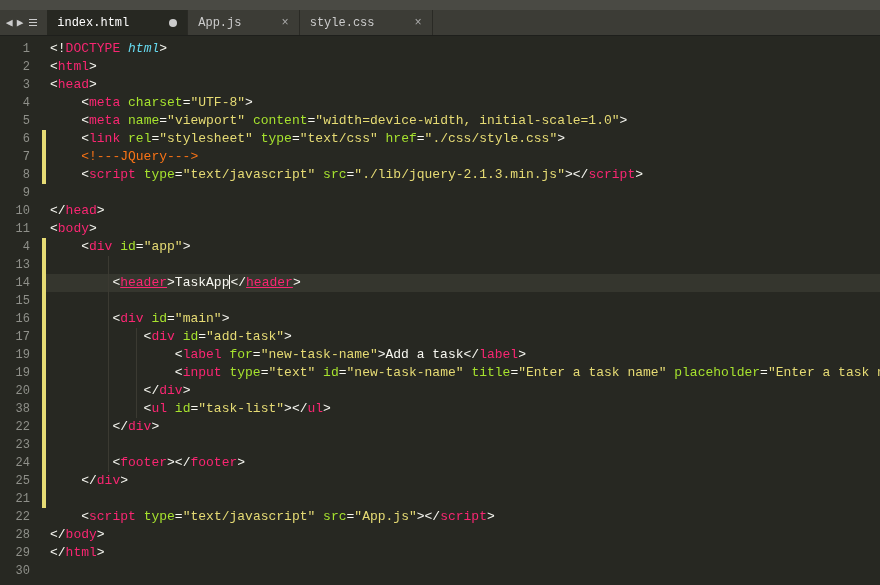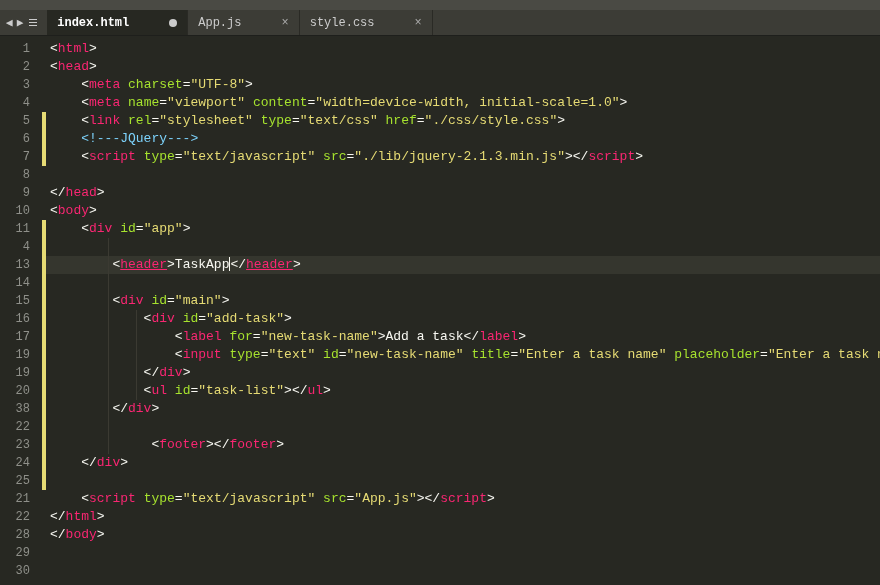--- a/index.html
+++ b/index.html
@@ -49,21 +49,20 @@
     gap: 40px;
     color: #ccc;
     font-size: 12px;
     border-right: 1px solid #2a2a25;
     cursor: pointer;
     position: relative;
   }
   .tab.active {
     background: #272822;
     color: #fff;
-    font-weight: bold;
   }
   .tab .close {
     color: #aaa;
     font-size: 12px;
     cursor: pointer;
     line-height: 1;
   }
   .tab .dirty-dot {
     width: 8px; height: 8px; border-radius: 50%; background: #ccc;
   }
@@ -119,21 +118,21 @@
     height: 18px;
     background: #e6db74;
   }
   .punc  { color: #f8f8f2; }
   .tag   { color: #f92672; }
   .attr  { color: #a6e22e; }
   .str   { color: #e6db74; }
   .txt   { color: #f8f8f2; }
   .doct  { color: #f92672; }
   .docn  { color: #66d9ef; font-style: italic; }
-  .cmt   { color: #7dd3fc; }
+  .cmt   { color: #f97316; }
   .caret {
     display: inline-block;
     width: 1px; height: 14px;
     background: #f8f8f0;
     vertical-align: middle;
     margin-top: -2px;
   }
 </style>
 </head>
 <body>
@@ -193,20 +192,21 @@
       <div class="ln">23</div>
       <div class="ln">24</div>
       <div class="ln">25</div>
       <div class="ln">21</div>
       <div class="ln">22</div>
       <div class="ln">28</div>
       <div class="ln">29</div>
       <div class="ln">30</div>
     </div>
   <div class="code" id="code">
+      <div class="line"><span class="line-content" style="padding-left: 8px;"><span class="punc">&lt;!</span><span class="doct">DOCTYPE</span><span class="punc"> </span><span class="docn">html</span><span class="punc">&gt;</span></span></div>
       <div class="line"><span class="line-content" style="padding-left: 8px;"><span class="punc">&lt;</span><span class="tag">html</span><span class="punc">&gt;</span></span></div>
       <div class="line"><span class="line-content" style="padding-left: 8px;"><span class="punc">&lt;</span><span class="tag">head</span><span class="punc">&gt;</span></span></div>
       <div class="line"><span class="line-content" style="padding-left: 8px;"><span class="punc">    &lt;</span><span class="tag">meta</span><span class="punc"> </span><span class="attr">charset</span><span class="punc">=</span><span class="str">"UTF-8"</span><span class="punc">&gt;</span></span></div>
       <div class="line"><span class="line-content" style="padding-left: 8px;"><span class="punc">    &lt;</span><span class="tag">meta</span><span class="punc"> </span><span class="attr">name</span><span class="punc">=</span><span class="str">"viewport"</span><span class="punc"> </span><span class="attr">content</span><span class="punc">=</span><span class="str">"width=device-width, initial-scale=1.0"</span><span class="punc">&gt;</span></span></div>
       <div class="line"><div class="mark-strip" style="top: 0px;"></div><span class="line-content" style="padding-left: 8px;"><span class="punc">    &lt;</span><span class="tag">link</span><span class="punc"> </span><span class="attr">rel</span><span class="punc">=</span><span class="str">"stylesheet"</span><span class="punc"> </span><span class="attr">type</span><span class="punc">=</span><span class="str">"text/css"</span><span class="punc"> </span><span class="attr">href</span><span class="punc">=</span><span class="str">"./css/style.css"</span><span class="punc">&gt;</span></span></div>
       <div class="line"><div class="mark-strip" style="top: 0px;"></div><span class="line-content" style="padding-left: 8px;"><span class="cmt">    &lt;!---JQuery---&gt;</span></span></div>
       <div class="line"><div class="mark-strip" style="top: 0px;"></div><span class="line-content" style="padding-left: 8px;"><span class="punc">    &lt;</span><span class="tag">script</span><span class="punc"> </span><span class="attr">type</span><span class="punc">=</span><span class="str">"text/javascript"</span><span class="punc"> </span><span class="attr">src</span><span class="punc">=</span><span class="str">"./lib/jquery-2.1.3.min.js"</span><span class="punc">&gt;&lt;/</span><span class="tag">script</span><span class="punc">&gt;</span></span></div>
       <div class="line"><span class="line-content" style="padding-left: 8px;"></span></div>
       <div class="line"><span class="line-content" style="padding-left: 8px;"><span class="punc">&lt;/</span><span class="tag">head</span><span class="punc">&gt;</span></span></div>
       <div class="line"><span class="line-content" style="padding-left: 8px;"><span class="punc">&lt;</span><span class="tag">body</span><span class="punc">&gt;</span></span></div>
@@ -215,20 +215,20 @@
       <div class="line"><div class="hl-bar"></div><div class="mark-strip" style="top: 0px;"></div><div class="indent-guide" style="left: 65.6px;"></div><span class="line-content" style="padding-left: 8px;"><span class="punc">        &lt;</span><span class="tag" style="text-decoration: underline;">header</span><span class="punc">&gt;</span><span class="txt">TaskApp</span><span class="caret"></span><span class="punc">&lt;/</span><span class="tag" style="text-decoration: underline;">header</span><span class="punc">&gt;</span></span></div>
       <div class="line"><div class="mark-strip" style="top: 0px;"></div><div class="indent-guide" style="left: 65.6px;"></div><span class="line-content" style="padding-left: 8px;"></span></div>
       <div class="line"><div class="mark-strip" style="top: 0px;"></div><div class="indent-guide" style="left: 65.6px;"></div><span class="line-content" style="padding-left: 8px;"><span class="punc">        &lt;</span><span class="tag">div</span><span class="punc"> </span><span class="attr">id</span><span class="punc">=</span><span class="str">"main"</span><span class="punc">&gt;</span></span></div>
       <div class="line"><div class="mark-strip" style="top: 0px;"></div><div class="indent-guide" style="left: 65.6px;"></div><div class="indent-guide" style="left: 94.4px;"></div><span class="line-content" style="padding-left: 8px;"><span class="punc">            &lt;</span><span class="tag">div</span><span class="punc"> </span><span class="attr">id</span><span class="punc">=</span><span class="str">"add-task"</span><span class="punc">&gt;</span></span></div>
       <div class="line"><div class="mark-strip" style="top: 0px;"></div><div class="indent-guide" style="left: 65.6px;"></div><div class="indent-guide" style="left: 94.4px;"></div><span class="line-content" style="padding-left: 8px;"><span class="punc">                &lt;</span><span class="tag">label</span><span class="punc"> </span><span class="attr">for</span><span class="punc">=</span><span class="str">"new-task-name"</span><span class="punc">&gt;</span><span class="txt">Add a task</span><span class="punc">&lt;/</span><span class="tag">label</span><span class="punc">&gt;</span></span></div>
       <div class="line"><div class="mark-strip" style="top: 0px;"></div><div class="indent-guide" style="left: 65.6px;"></div><div class="indent-guide" style="left: 94.4px;"></div><span class="line-content" style="padding-left: 8px;"><span class="punc">                &lt;</span><span class="tag">input</span><span class="punc"> </span><span class="attr">type</span><span class="punc">=</span><span class="str">"text"</span><span class="punc"> </span><span class="attr">id</span><span class="punc">=</span><span class="str">"new-task-name"</span><span class="punc"> </span><span class="attr">title</span><span class="punc">=</span><span class="str">"Enter a task name"</span><span class="punc"> </span><span class="attr">placeholder</span><span class="punc">=</span><span class="str">"Enter a task name"</span></span></div>
       <div class="line"><div class="mark-strip" style="top: 0px;"></div><div class="indent-guide" style="left: 65.6px;"></div><div class="indent-guide" style="left: 94.4px;"></div><span class="line-content" style="padding-left: 8px;"><span class="punc">            &lt;/</span><span class="tag">div</span><span class="punc">&gt;</span></span></div>
       <div class="line"><div class="mark-strip" style="top: 0px;"></div><div class="indent-guide" style="left: 65.6px;"></div><div class="indent-guide" style="left: 94.4px;"></div><span class="line-content" style="padding-left: 8px;"><span class="punc">            &lt;</span><span class="tag">ul</span><span class="punc"> </span><span class="attr">id</span><span class="punc">=</span><span class="str">"task-list"</span><span class="punc">&gt;&lt;/</span><span class="tag">ul</span><span class="punc">&gt;</span></span></div>
       <div class="line"><div class="mark-strip" style="top: 0px;"></div><div class="indent-guide" style="left: 65.6px;"></div><span class="line-content" style="padding-left: 8px;"><span class="punc">        &lt;/</span><span class="tag">div</span><span class="punc">&gt;</span></span></div>
       <div class="line"><div class="mark-strip" style="top: 0px;"></div><div class="indent-guide" style="left: 65.6px;"></div><span class="line-content" style="padding-left: 8px;"></span></div>
-      <div class="line"><div class="mark-strip" style="top: 0px;"></div><div class="indent-guide" style="left: 65.6px;"></div><span class="line-content" style="padding-left: 0; margin-left: 47px;"><span class="punc">        &lt;</span><span class="tag">footer</span><span class="punc">&gt;&lt;/</span><span class="tag">footer</span><span class="punc">&gt;</span></span></div>
+      <div class="line"><div class="mark-strip" style="top: 0px;"></div><div class="indent-guide" style="left: 65.6px;"></div><span class="line-content" style="padding-left: 8px;"><span class="punc">        &lt;</span><span class="tag">footer</span><span class="punc">&gt;&lt;/</span><span class="tag">footer</span><span class="punc">&gt;</span></span></div>
       <div class="line"><div class="mark-strip" style="top: 0px;"></div><span class="line-content" style="padding-left: 8px;"><span class="punc">    &lt;/</span><span class="tag">div</span><span class="punc">&gt;</span></span></div>
       <div class="line"><div class="mark-strip" style="top: 0px;"></div><span class="line-content" style="padding-left: 8px;"></span></div>
       <div class="line"><span class="line-content" style="padding-left: 8px;"><span class="punc">    &lt;</span><span class="tag">script</span><span class="punc"> </span><span class="attr">type</span><span class="punc">=</span><span class="str">"text/javascript"</span><span class="punc"> </span><span class="attr">src</span><span class="punc">=</span><span class="str">"App.js"</span><span class="punc">&gt;&lt;/</span><span class="tag">script</span><span class="punc">&gt;</span></span></div>
+      <div class="line"><span class="line-content" style="padding-left: 8px;"><span class="punc">&lt;/</span><span class="tag">body</span><span class="punc">&gt;</span></span></div>
       <div class="line"><span class="line-content" style="padding-left: 8px;"><span class="punc">&lt;/</span><span class="tag">html</span><span class="punc">&gt;</span></span></div>
-      <div class="line"><span class="line-content" style="padding-left: 8px;"><span class="punc">&lt;/</span><span class="tag">body</span><span class="punc">&gt;</span></span></div>
     </div>
 </div>
 
 </body></html>

